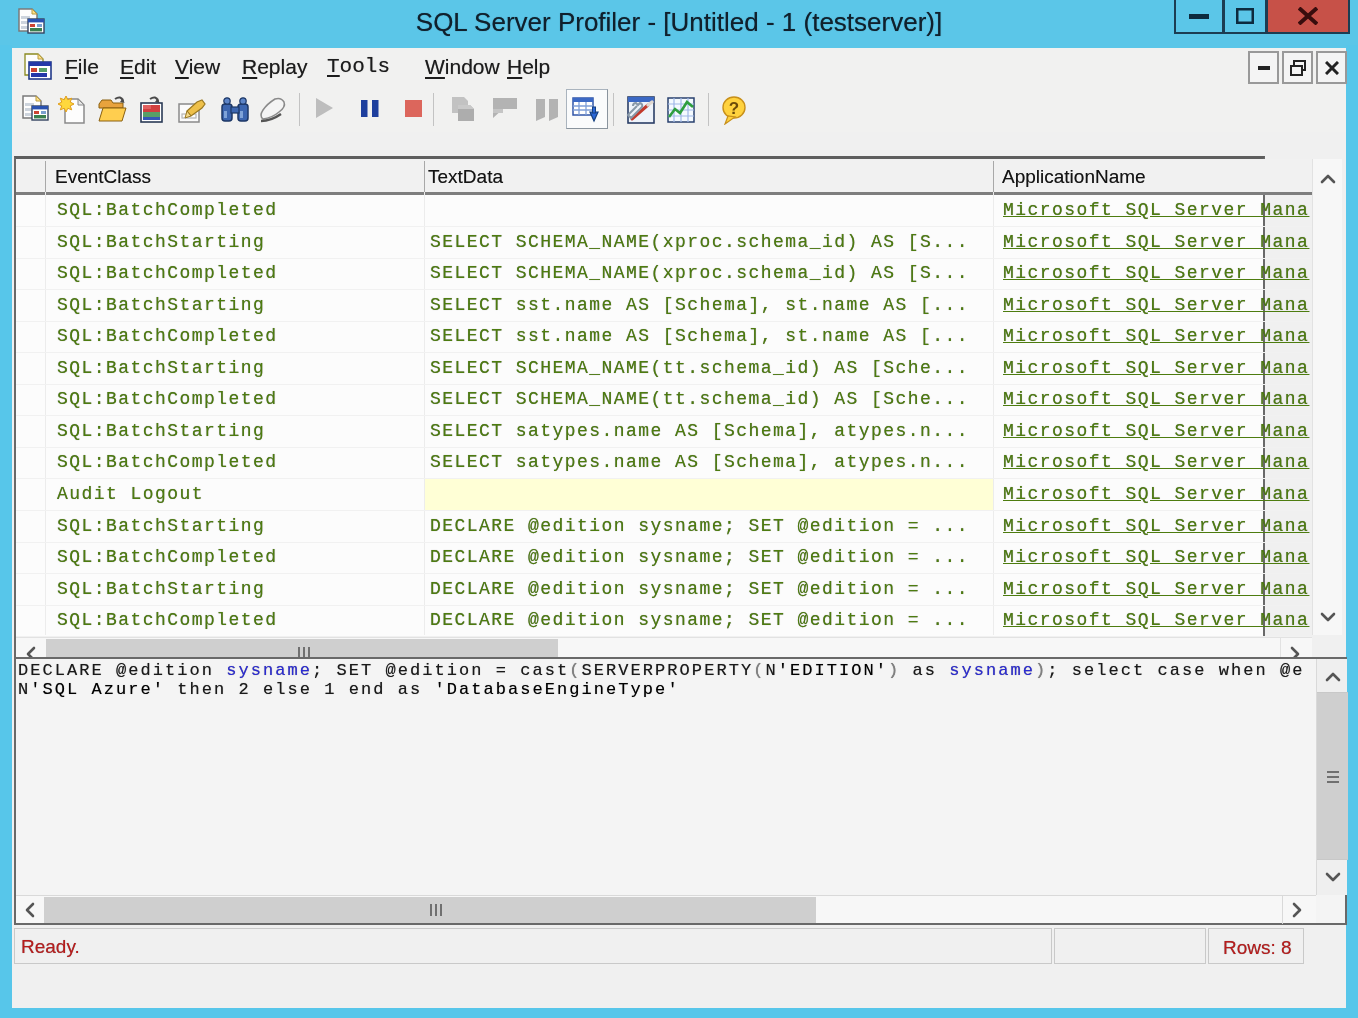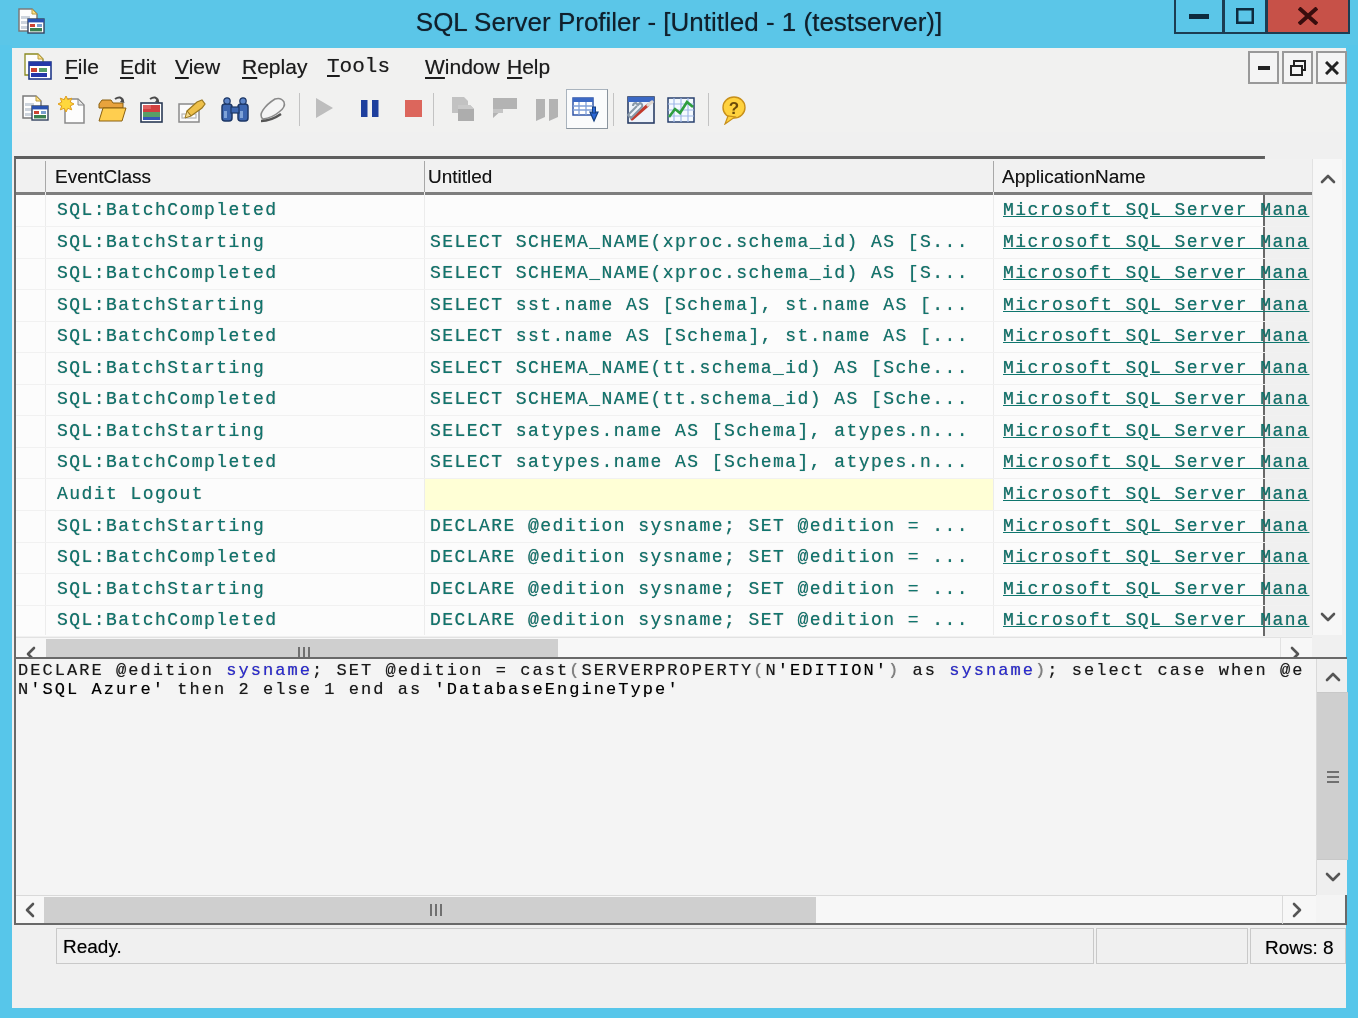--- a/index.html
+++ b/index.html
@@ -26,41 +26,41 @@
 
 #toolbar { left:0; top:41px; width:1334px; height:46px; background:#f1f1f0; }
 .tbsep { top:48px; width:1px; height:33px; background:#c3c3c3; }
 .ticon { top:50px; width:30px; height:30px; }
 .sbchev { stroke:#555; stroke-width:2.6; fill:none; stroke-linecap:round; stroke-linejoin:round; }
 
 #grid { left:2px; top:88px; width:1251px; height:513px; background:#fcfcfc; border:2px solid #696969; border-top:3px solid #5e5e5e;margin-top:23px; }
 #grid-header { left:0; top:0; width:1296px; height:36px; background:#f1f1f1; border-bottom:3px solid #7e7e7e; }
 .hdr-label { top:7px; font-size:19px; color:#141414; text-shadow:0 0 0.6px rgba(20,20,20,0.5); }
 .hdr-div { top:2px; width:1px; height:31px; background:#a8a8a8; }
-.grid-row { left:0; width:1296px; height:32px; text-shadow:0 0 0.7px rgba(30,30,30,0.6); font-family:"Liberation Mono", monospace; font-size:18px; letter-spacing:1.45px; color:#0f766e; white-space:pre; overflow:hidden; border-bottom:1px solid #f1f1f1; }
+.grid-row { left:0; width:1296px; height:32px; text-shadow:0 0 0.7px rgba(30,30,30,0.6); font-family:"Liberation Mono", monospace; font-size:18px; letter-spacing:1.45px; color:#4d7c0f; white-space:pre; overflow:hidden; border-bottom:1px solid #f1f1f1; }
 .c1 { position:absolute; left:41px; top:5px; }
 .c2 { position:absolute; left:414px; top:5px; }
 .c3 { position:absolute; left:987px; top:5px; width:309px; overflow:hidden;text-decoration:underline; }
 .coldiv { top:33px; width:1px; background:#ececec; height:443px; }
 
 #grid-vscroll { left:1296px; top:0; width:30px; height:476px; background:#f7f7f7; border-left:1px solid #e2e2e2; }
 #grid-hscroll { left:0; top:478px; width:1296px; height:30px; background:#f7f7f7; border-top:1px solid #e2e2e2; }
 .thumb { background:#cfcfcf; }
 
 #bpane { left:2px; top:612px; width:1333px; height:268px; background:#f4f4f4; border:2px solid #696969; }
 #bpane-text { left:2px; top:2px; width:1295px; text-shadow:0 0 0.7px rgba(30,30,30,0.6); font-family:"Liberation Mono", monospace; font-size:17px; letter-spacing:2.05px; line-height:19px; color:#1a1a1a; white-space:pre; overflow:hidden; }
 .kw { color:#2b2bd5; }
 .str { color:#000000; }
 .par { color:#808080; }
 #bpane-vscroll { left:1300px; top:0; width:31px; height:236px; background:#efefef; border-left:1px solid #d9d9d9; }
 #bpane-hscroll { left:0; top:236px; width:1300px; height:28px; background:#f7f7f7; border-top:1px solid #d9d9d9; }
 
 #status1 { left:2px; top:883px; width:1332px; height:36px; background:#f0f0f0; }
 #status2 { left:0px; top:926px; width:1334px; height:36px; background:#f0f0f0; }
-.panel { border:1px solid #c9c9c9; background:#f0f0f0; font-size:19px; color:#000000; text-shadow:0 0 0.7px rgba(28,28,28,0.55);margin-left:42px; }
+.panel { border:1px solid #c9c9c9; background:#f0f0f0; font-size:19px; color:#b91c1c; text-shadow:0 0 0.7px rgba(28,28,28,0.55); }
 </style>
 </head>
 <body>
 <div class="abs" id="titlebar"></div>
 <div class="abs" id="title-text">SQL Server Profiler - [Untitled - 1 (testserver)]</div>
 
 <svg class="abs" style="left:16px;top:7px;width:30px;height:32px;" viewBox="0 0 30 30">
     <path d="M3 1 h13 l5 5 v17 h-18 z" fill="#fdfdfd" stroke="#7a7a7a" stroke-width="1.5"></path>
     <path d="M16 1 l5 5 h-5 z" fill="#ffe28a" stroke="#b89a40" stroke-width="1"></path>
     <rect x="5" y="8" width="9" height="3" fill="#cdd4dd"></rect>
@@ -229,21 +229,21 @@
       <ellipse cx="15" cy="12.5" rx="11" ry="10.5" fill="#ffd23e" stroke="#c8901a" stroke-width="1.4"></ellipse>
       <path d="M9 21 l-3 8 10 -7 z" fill="#ffd23e" stroke="#c8901a" stroke-width="1.2"></path>
       <text x="15" y="19" font-size="17" font-weight="bold" text-anchor="middle" fill="#6b4a08" font-family="Liberation Sans">?</text>
     </svg>
 
   <div class="abs" id="grid">
     <div class="abs" id="grid-header">
       <div class="abs hdr-div" style="left:29px;"></div>
       <div class="abs hdr-label" style="left:39px;">EventClass</div>
       <div class="abs hdr-div" style="left:408px;"></div>
-      <div class="abs hdr-label" style="left:412px;">Untitled</div>
+      <div class="abs hdr-label" style="left:412px;">TextData</div>
       <div class="abs hdr-div" style="left:977px;"></div>
       <div class="abs hdr-label" style="left:986px;">ApplicationName</div>
     </div>
     <div class="abs coldiv" style="left:29px;"></div>
     <div class="abs coldiv" style="left:408px;"></div>
     <div class="abs coldiv" style="left:977px;"></div>
     <div id="rows">
     <div class="abs grid-row" style="top:36.00px;"><span class="c1">SQL:BatchCompleted</span><span class="c3">Microsoft SQL Server Mana</span></div>
     <div class="abs grid-row" style="top:67.55px;"><span class="c1">SQL:BatchStarting</span><span class="c2">SELECT SCHEMA_NAME(xproc.schema_id) AS [S...</span><span class="c3">Microsoft SQL Server Mana</span></div>
     <div class="abs grid-row" style="top:99.10px;"><span class="c1">SQL:BatchCompleted</span><span class="c2">SELECT SCHEMA_NAME(xproc.schema_id) AS [S...</span><span class="c3">Microsoft SQL Server Mana</span></div>

